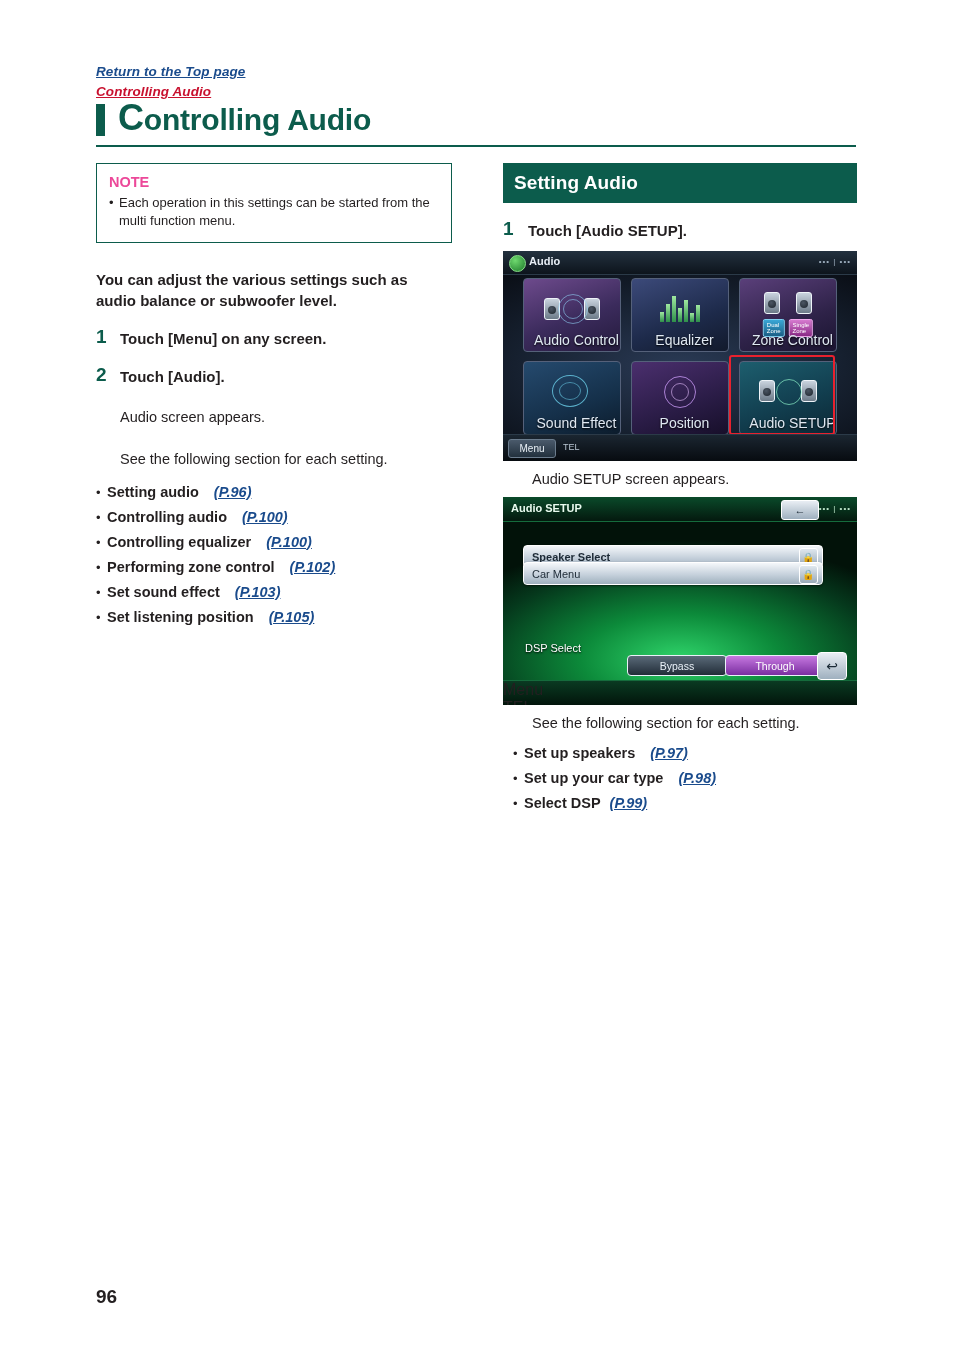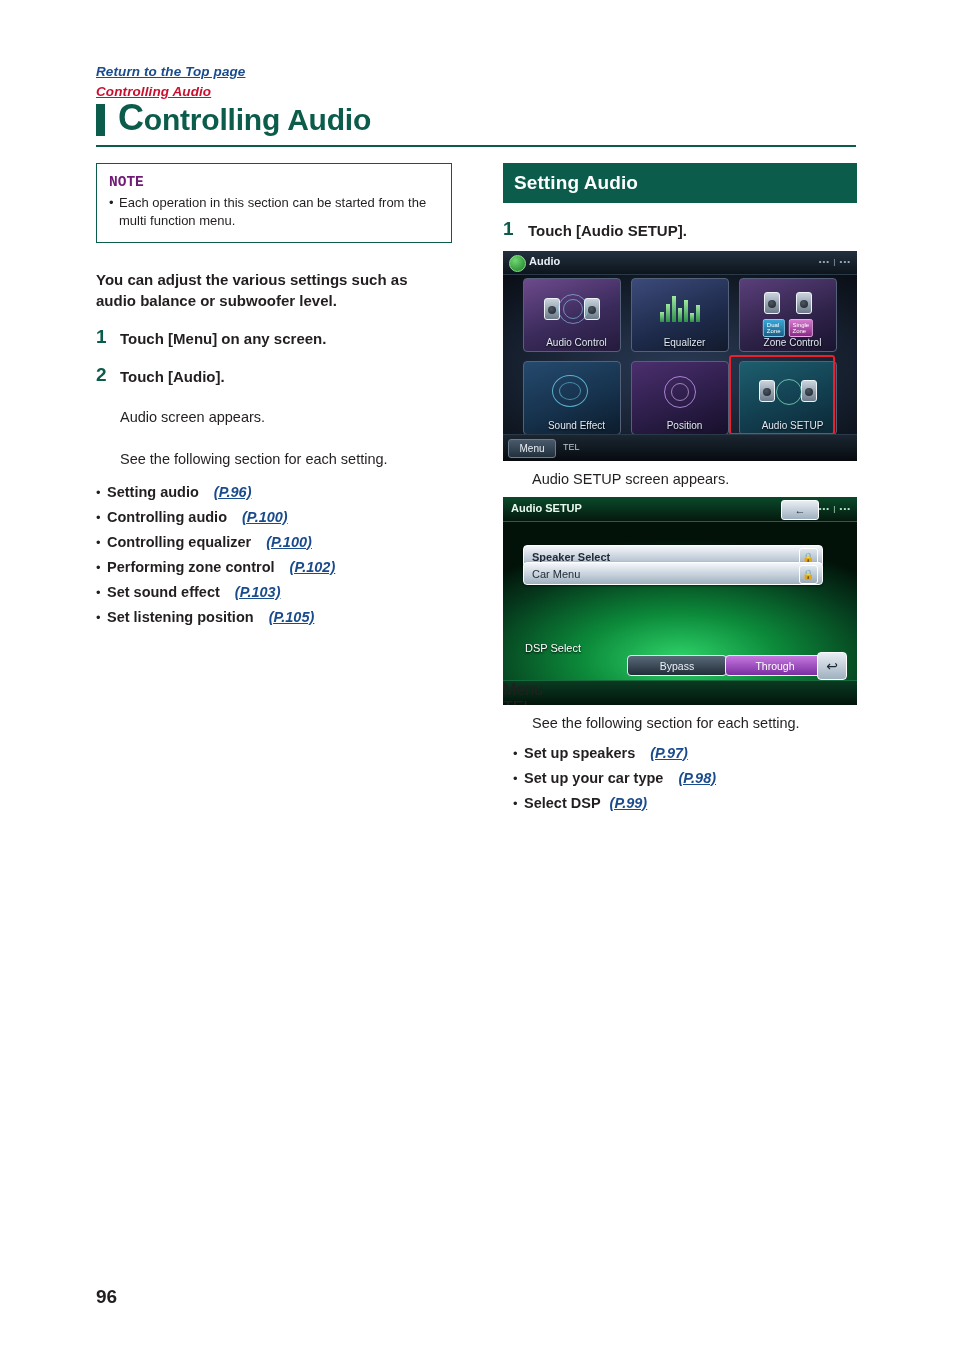--- a/index.html
+++ b/index.html
@@ -82,23 +82,22 @@
   }
   .note-box {
     border: 1px solid #0c5c4c;
     padding: 10px 12px 12px 12px;
     box-sizing: border-box;
     width: 356px;
   }
   .note-title {
     font-size: 14.5px;
     font-weight: bold;
-    color: #701a75;
+    color: #ec4899;
     margin-bottom: 4px;
-    font-family: Liberation Mono, monospace;
   }
   .note-item {
     font-size: 13px;
     line-height: 1.38;
     color: #231f20;
     display: flex;
   }
   .note-bullet {
     width: 10px;
     flex: none;
@@ -255,21 +254,21 @@
   .tile {
     height: 72px;
     border-radius: 4px;
     position: relative;
     overflow: hidden;
     border: 1px solid #55617a;
   }
   .tile .tile-label {
     position: absolute; left: 0; right: 0; bottom: 3px;
     text-align: center;
-    font-size: 10px;
+    font-size: 14px;
     color: #dfe8f2;
     text-shadow: 0 1px 2px #000;
     margin-left: 9px;
   }
   .t1 { background: linear-gradient(160deg,#6d4a8c 0%, #3b2b5c 55%, #241a3c 100%); }
   .t2 { background: linear-gradient(160deg,#3c4a7a 0%, #1d2a4a 60%, #121a2c 100%); }
   .t3 { background: linear-gradient(160deg,#5a3f7a 0%, #2e2248 60%, #1a1430 100%); }
   .t4 { background: linear-gradient(160deg,#254a6e 0%, #15304a 60%, #0c1c2c 100%); }
   .t5 { background: linear-gradient(160deg,#4b2f6e 0%, #2a1c46 60%, #170f2a 100%); }
   .t6 { background: linear-gradient(160deg,#1d5e6e 0%, #123f50 55%, #0b2734 100%); }
@@ -415,21 +414,21 @@
     <h1 class="page-title"><span class="cap">C</span><span>ontrolling Audio</span></h1>
     <div class="title-rule"></div>
   </div>
 
   <div class="col-left">
 
     <div class="note-box">
       <div class="note-title">NOTE</div>
       <div class="note-item">
         <span class="note-bullet">•</span>
-        <span>Each operation in this section can be started from the multi function menu.</span>
+        <span>Each operation in this settings can be started from the multi function menu.</span>
       </div>
     </div>
 
     <div class="intro">You can adjust the various settings such as audio balance or subwoofer level.</div>
 
     <div class="step">
       <div class="step-num">1</div>
       <div class="step-text">Touch [Menu] on any screen.</div>
     </div>
 

